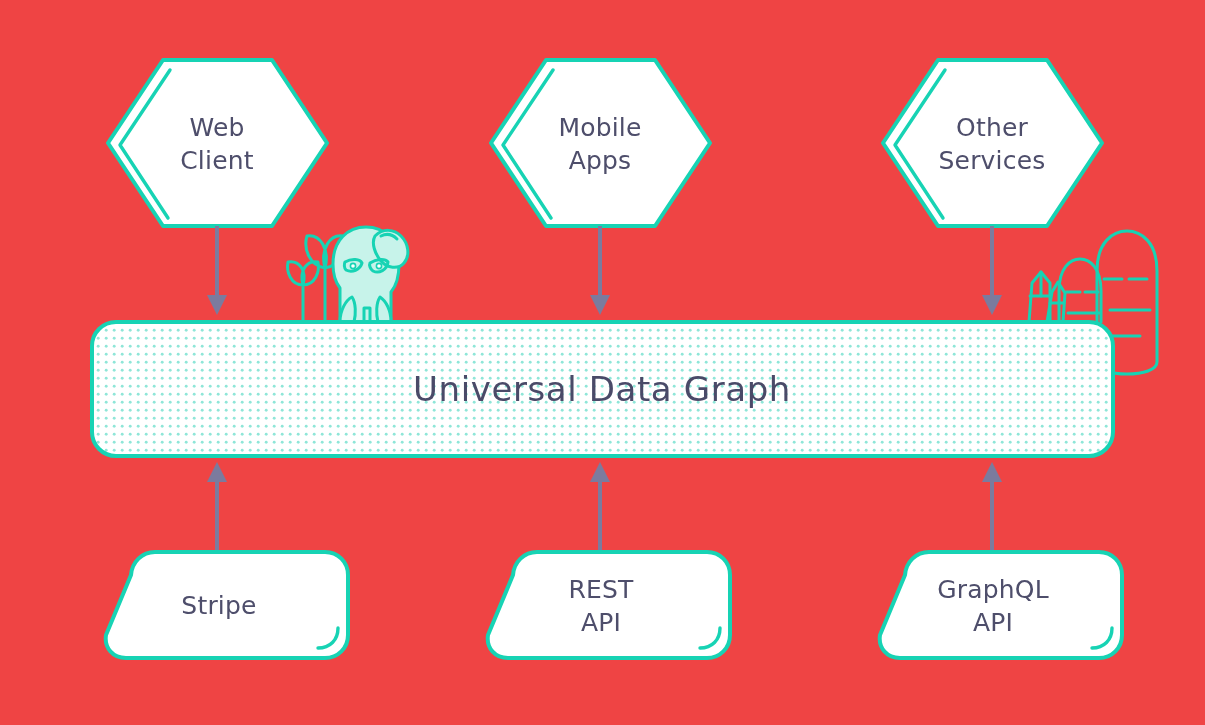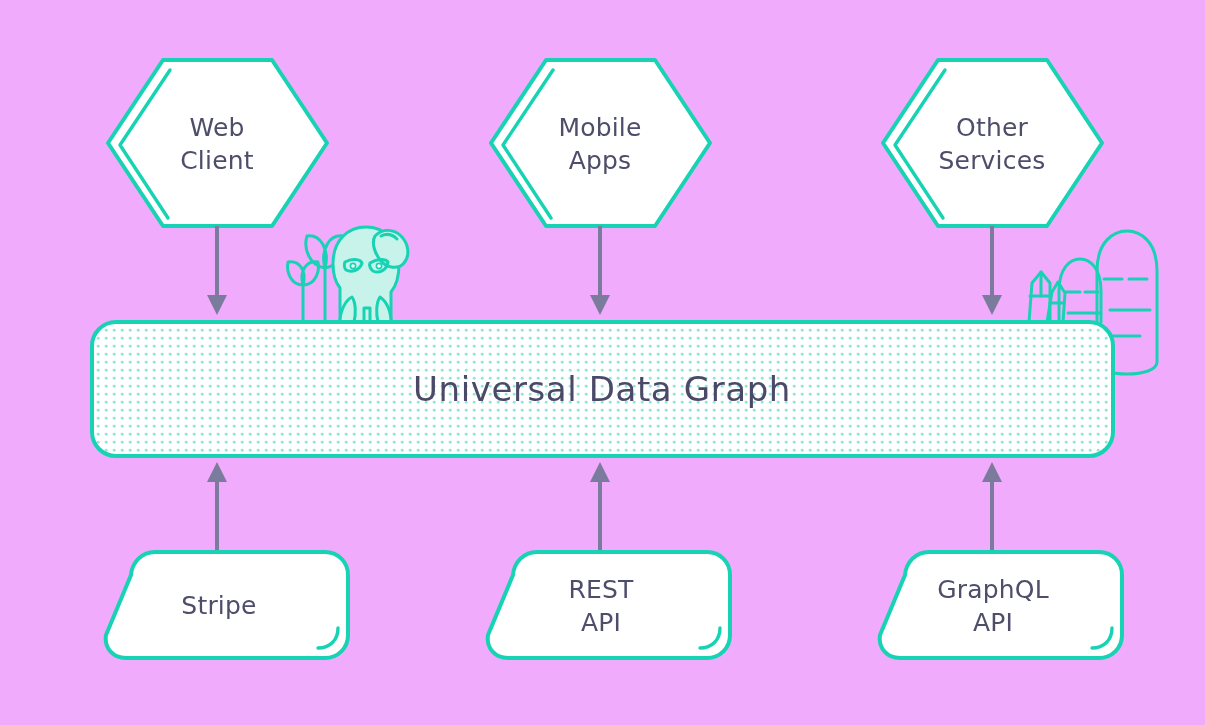--- a/index.html
+++ b/index.html
@@ -7,21 +7,21 @@
     padding: 0;
     background: #ffffff;
   }
   body {
     font-family: "DejaVu Sans", sans-serif;
   }
   #diagram-root {
     position: relative;
     width: 1205px;
     height: 725px;
-    background: #f0abfc;
+    background: #ef4444;
     overflow: hidden;
   }
   #diagram-svg {
     display: block;
     width: 1205px;
     height: 725px;
   }
   .node-label {
     font-family: "DejaVu Sans", sans-serif;
     font-size: 25px;

